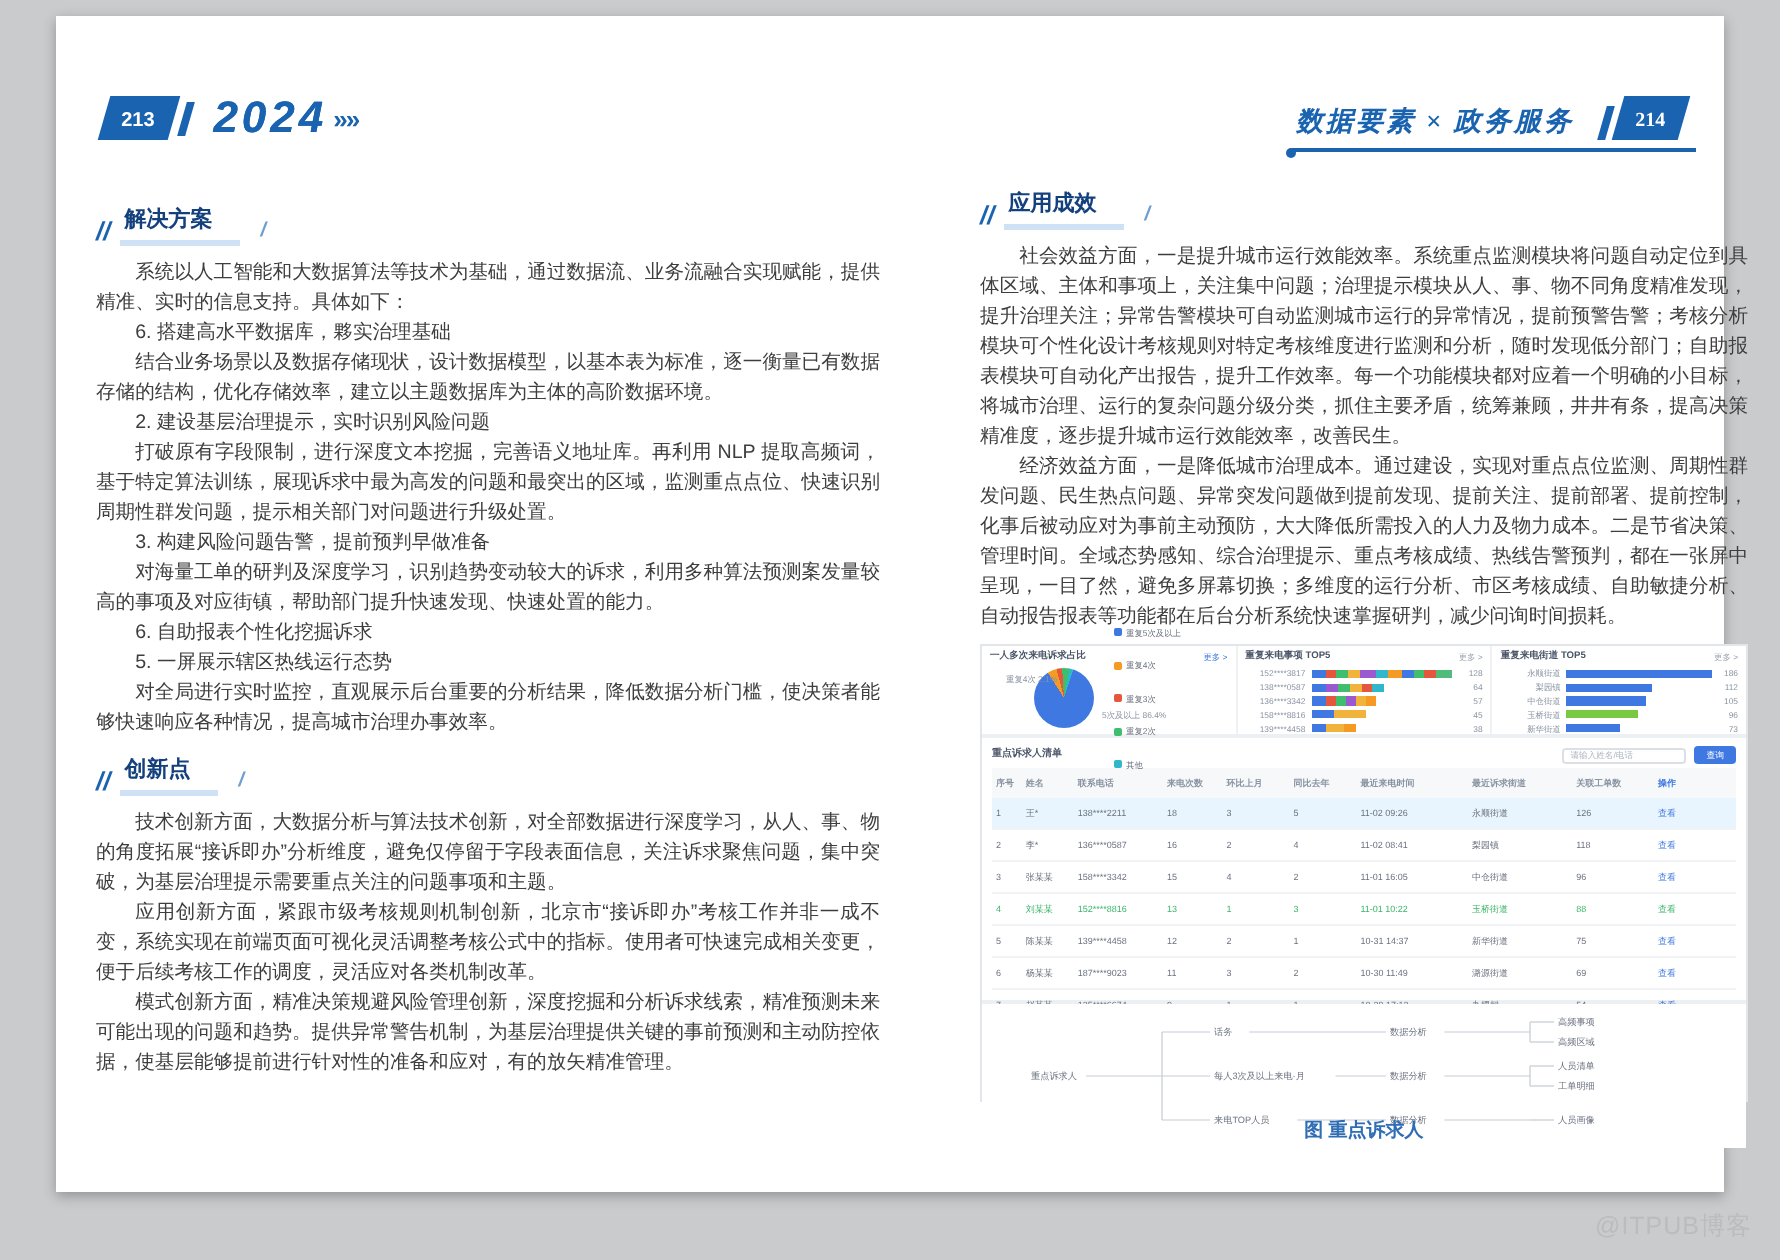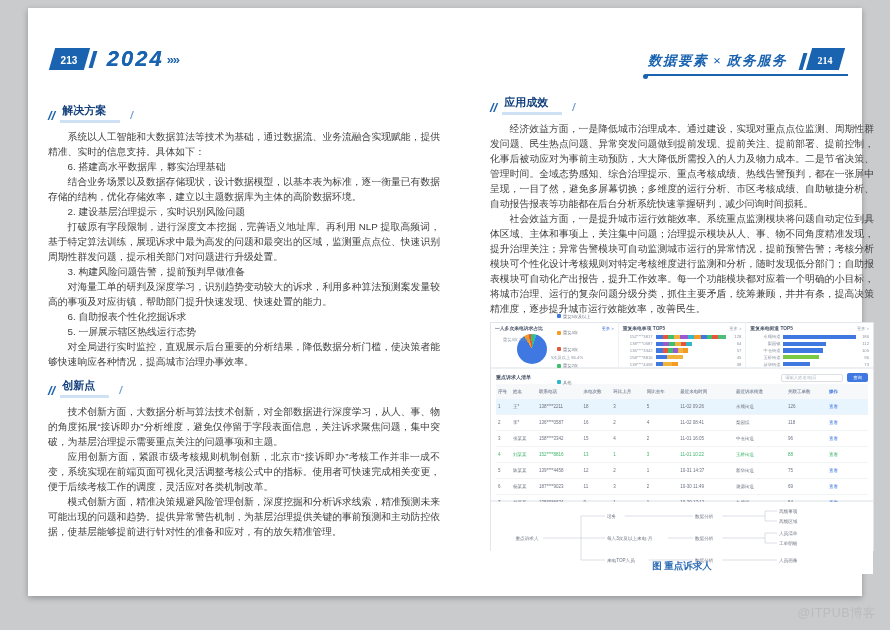--- a/index.html
+++ b/index.html
@@ -123,22 +123,22 @@
       <p class="para">应用创新方面，紧跟市级考核规则机制创新，北京市“接诉即办”考核工作并非一成不变，系统实现在前端页面可视化灵活调整考核公式中的指标。使用者可快速完成相关变更，便于后续考核工作的调度，灵活应对各类机制改革。</p>
       <p class="para">模式创新方面，精准决策规避风险管理创新，深度挖掘和分析诉求线索，精准预测未来可能出现的问题和趋势。提供异常警告机制，为基层治理提供关键的事前预测和主动防控依据，使基层能够提前进行针对性的准备和应对，有的放矢精准管理。</p>
     </div>
 
     <div class="col col-right">
       <div class="sec-h">
         <span class="slashes">//</span>
         <span class="sec-text">应用成效</span>
         <span class="tail">/</span>
       </div>
+      <p class="para">社会效益方面，一是提升城市运行效能效率。系统重点监测模块将问题自动定位到具体区域、主体和事项上，关注集中问题；治理提示模块从人、事、物不同角度精准发现，提升治理关注；异常告警模块可自动监测城市运行的异常情况，提前预警告警；考核分析模块可个性化设计考核规则对特定考核维度进行监测和分析，随时发现低分部门；自助报表模块可自动化产出报告，提升工作效率。每一个功能模块都对应着一个明确的小目标，将城市治理、运行的复杂问题分级分类，抓住主要矛盾，统筹兼顾，井井有条，提高决策精准度，逐步提升城市运行效能效率，改善民生。</p>
       <p class="para">经济效益方面，一是降低城市治理成本。通过建设，实现对重点点位监测、周期性群发问题、民生热点问题、异常突发问题做到提前发现、提前关注、提前部署、提前控制，化事后被动应对为事前主动预防，大大降低所需投入的人力及物力成本。二是节省决策、管理时间。全域态势感知、综合治理提示、重点考核成绩、热线告警预判，都在一张屏中呈现，一目了然，避免多屏幕切换；多维度的运行分析、市区考核成绩、自助敏捷分析、自动报告报表等功能都在后台分析系统快速掌握研判，减少问询时间损耗。</p>
-      <p class="para">社会效益方面，一是提升城市运行效能效率。系统重点监测模块将问题自动定位到具体区域、主体和事项上，关注集中问题；治理提示模块从人、事、物不同角度精准发现，提升治理关注；异常告警模块可自动监测城市运行的异常情况，提前预警告警；考核分析模块可个性化设计考核规则对特定考核维度进行监测和分析，随时发现低分部门；自助报表模块可自动化产出报告，提升工作效率。每一个功能模块都对应着一个明确的小目标，将城市治理、运行的复杂问题分级分类，抓住主要矛盾，统筹兼顾，井井有条，提高决策精准度，逐步提升城市运行效能效率，改善民生。</p>
 
       <div class="figure">
         <div class="fig-card charts">
           <div class="chart-panel pie-panel">
             <div class="panel-head">
               <span class="panel-title">一人多次来电诉求占比</span>
               <span class="panel-more blue">更多 &gt;</span>
             </div>
             <div class="pie-body">
               <span class="pie-label pl-top">重复4次 2.1%</span>

